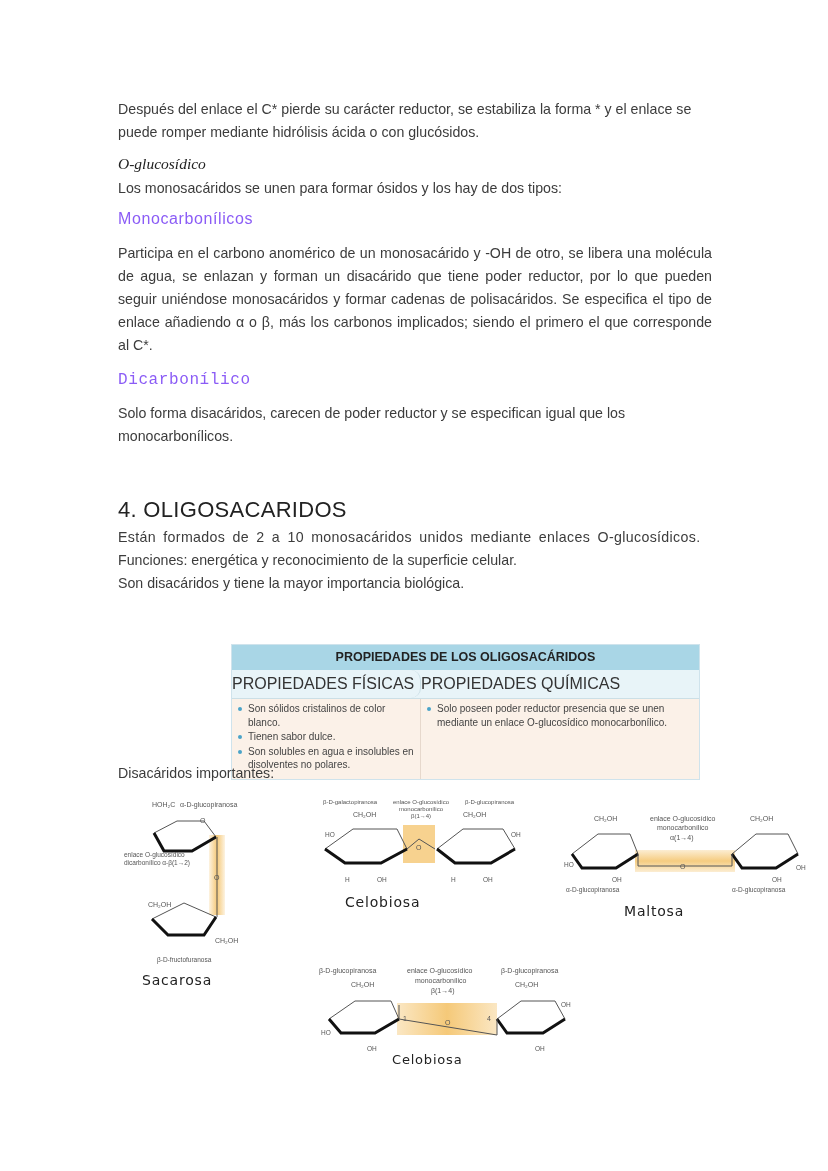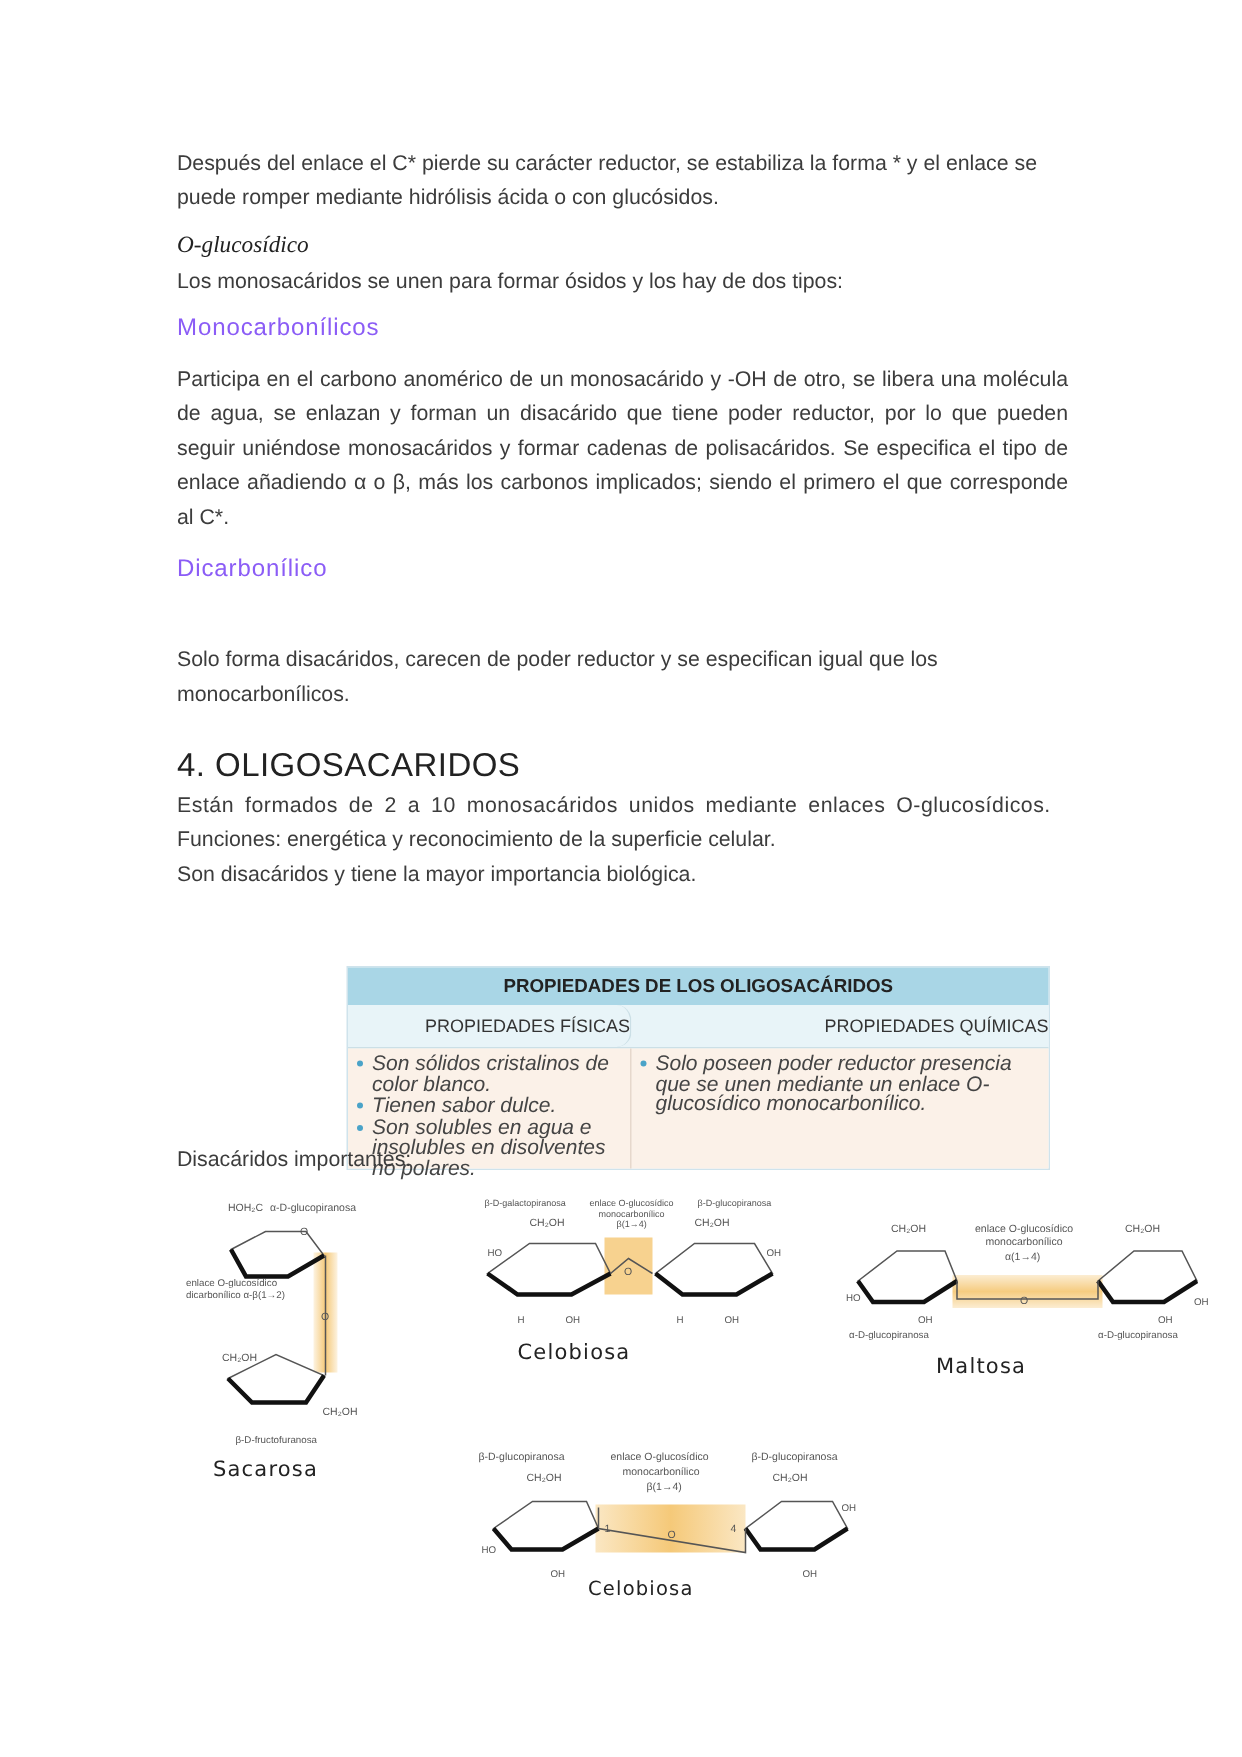--- a/index.html
+++ b/index.html
@@ -6,43 +6,43 @@
   body{width:828px;height:1171px;position:relative;overflow:hidden;font-family:"Liberation Sans",sans-serif;color:#3a3a3a;}
   .p{position:absolute;left:118px;width:594px;font-size:14.2px;line-height:23px;color:#3c3c3c;}
   .just{text-align:justify;}
   .sub{position:absolute;left:118px;font-size:15.5px;color:#222;font-style:italic;font-family:Liberation Serif, serif;}
   .pink{position:absolute;left:118px;font-size:16px;color:#8b5cf6;letter-spacing:0.6px;}
   .h1{position:absolute;left:118px;font-size:22px;color:#222;letter-spacing:0.3px;}
   
   .tbl{position:absolute;left:231px;top:612px;width:467px;height:134px;border:1px solid #cfe3ec;font-family:"Liberation Sans",sans-serif;margin-top:32px;}
   .tbl .title{height:25px;background:#a9d6e6;color:#222;font-weight:bold;font-size:12.5px;text-align:center;line-height:25px;}
   .tbl .heads{display:flex;height:28px;background:#e8f4f8;border-bottom:1px solid #cbdfe6;}
-  .tbl .heads div{flex:1;text-align:right;line-height:28px;font-size:12px;color:#333;border-radius:10px;}
+  .tbl .heads div{flex:1;text-align:left;line-height:28px;font-size:16px;color:#333;border-radius:10px;}
   .tbl .heads div:first-child{border-right:1px solid #cbdfe6;flex:0 0 188px;}
   .tbl .body{display:flex;height:80px;background:#fbf1e8;}
-  .tbl .col{padding:3px 4px;font-size:14px;line-height:13.5px;color:#444;font-style:italic;}
+  .tbl .col{padding:3px 4px;font-size:10px;line-height:13.5px;color:#444;}
   .tbl .col1{flex:0 0 180px;border-right:1px solid #e6d8cc;}
   .tbl .col2{flex:1;}
   .tbl ul{margin:0;padding:0;list-style:none;}
   .tbl li{position:relative;padding-left:12px;margin-bottom:1px;}
   .tbl li:before{content:"";position:absolute;left:2px;top:5px;width:4px;height:4px;border-radius:50%;background:#4aa3c8;}
   
   svg text{font-family:"Liberation Sans",sans-serif;fill:#555;}
   .hand{position:absolute;font-family:"DejaVu Sans",sans-serif;font-size:14px;color:#222;letter-spacing:0.8px;}
 </style>
 </head>
 <body>
 
 <div class="p" style="top:98px;">Después del enlace el C* pierde su carácter reductor, se estabiliza la forma * y el enlace se puede romper mediante hidrólisis ácida o con glucósidos.</div>
 <div class="sub" style="top:155px;">O-glucosídico</div>
 <div class="p" style="top:177px;">Los monosacáridos se unen para formar ósidos y los hay de dos tipos:</div>
 <div class="pink" style="top:210px;">Monocarbonílicos</div>
 <div class="p just" style="top:242px;">Participa en el carbono anomérico de un monosacárido y -OH de otro, se libera una molécula de agua, se enlazan y forman un disacárido que tiene poder reductor, por lo que pueden seguir uniéndose monosacáridos y formar cadenas de polisacáridos. Se especifica el tipo de enlace añadiendo α o β, más los carbonos implicados; siendo el primero el que corresponde al C*.</div>
-<div class="pink" style="top:371px;">Dicarbonílico</div>
-<div class="p" style="top:402px;width:560px;margin-top:27px;">Solo forma disacáridos, carecen de poder reductor y se especifican igual que los monocarbonílicos.</div>
+<div class="pink" style="top:371px;font-family:Liberation Mono, monospace;">Dicarbonílico</div>
+<div class="p" style="top:402px;width:560px;">Solo forma disacáridos, carecen de poder reductor y se especifican igual que los monocarbonílicos.</div>
 
 <div class="h1" style="top:497px;">4. OLIGOSACARIDOS</div>
 <div class="p" style="top:526px;letter-spacing:0.35px;word-spacing:3px;">Están formados de 2 a 10 monosacáridos unidos mediante enlaces O-glucosídicos.</div>
 <div class="p" style="top:549px;">Funciones: energética y reconocimiento de la superficie celular.</div>
 <div class="p" style="top:572px;">Son disacáridos y tiene la mayor importancia biológica.</div>
 
 <div class="tbl">
   <div class="title">PROPIEDADES DE LOS OLIGOSACÁRIDOS</div>
   <div class="heads">
     <div>PROPIEDADES FÍSICAS</div>

